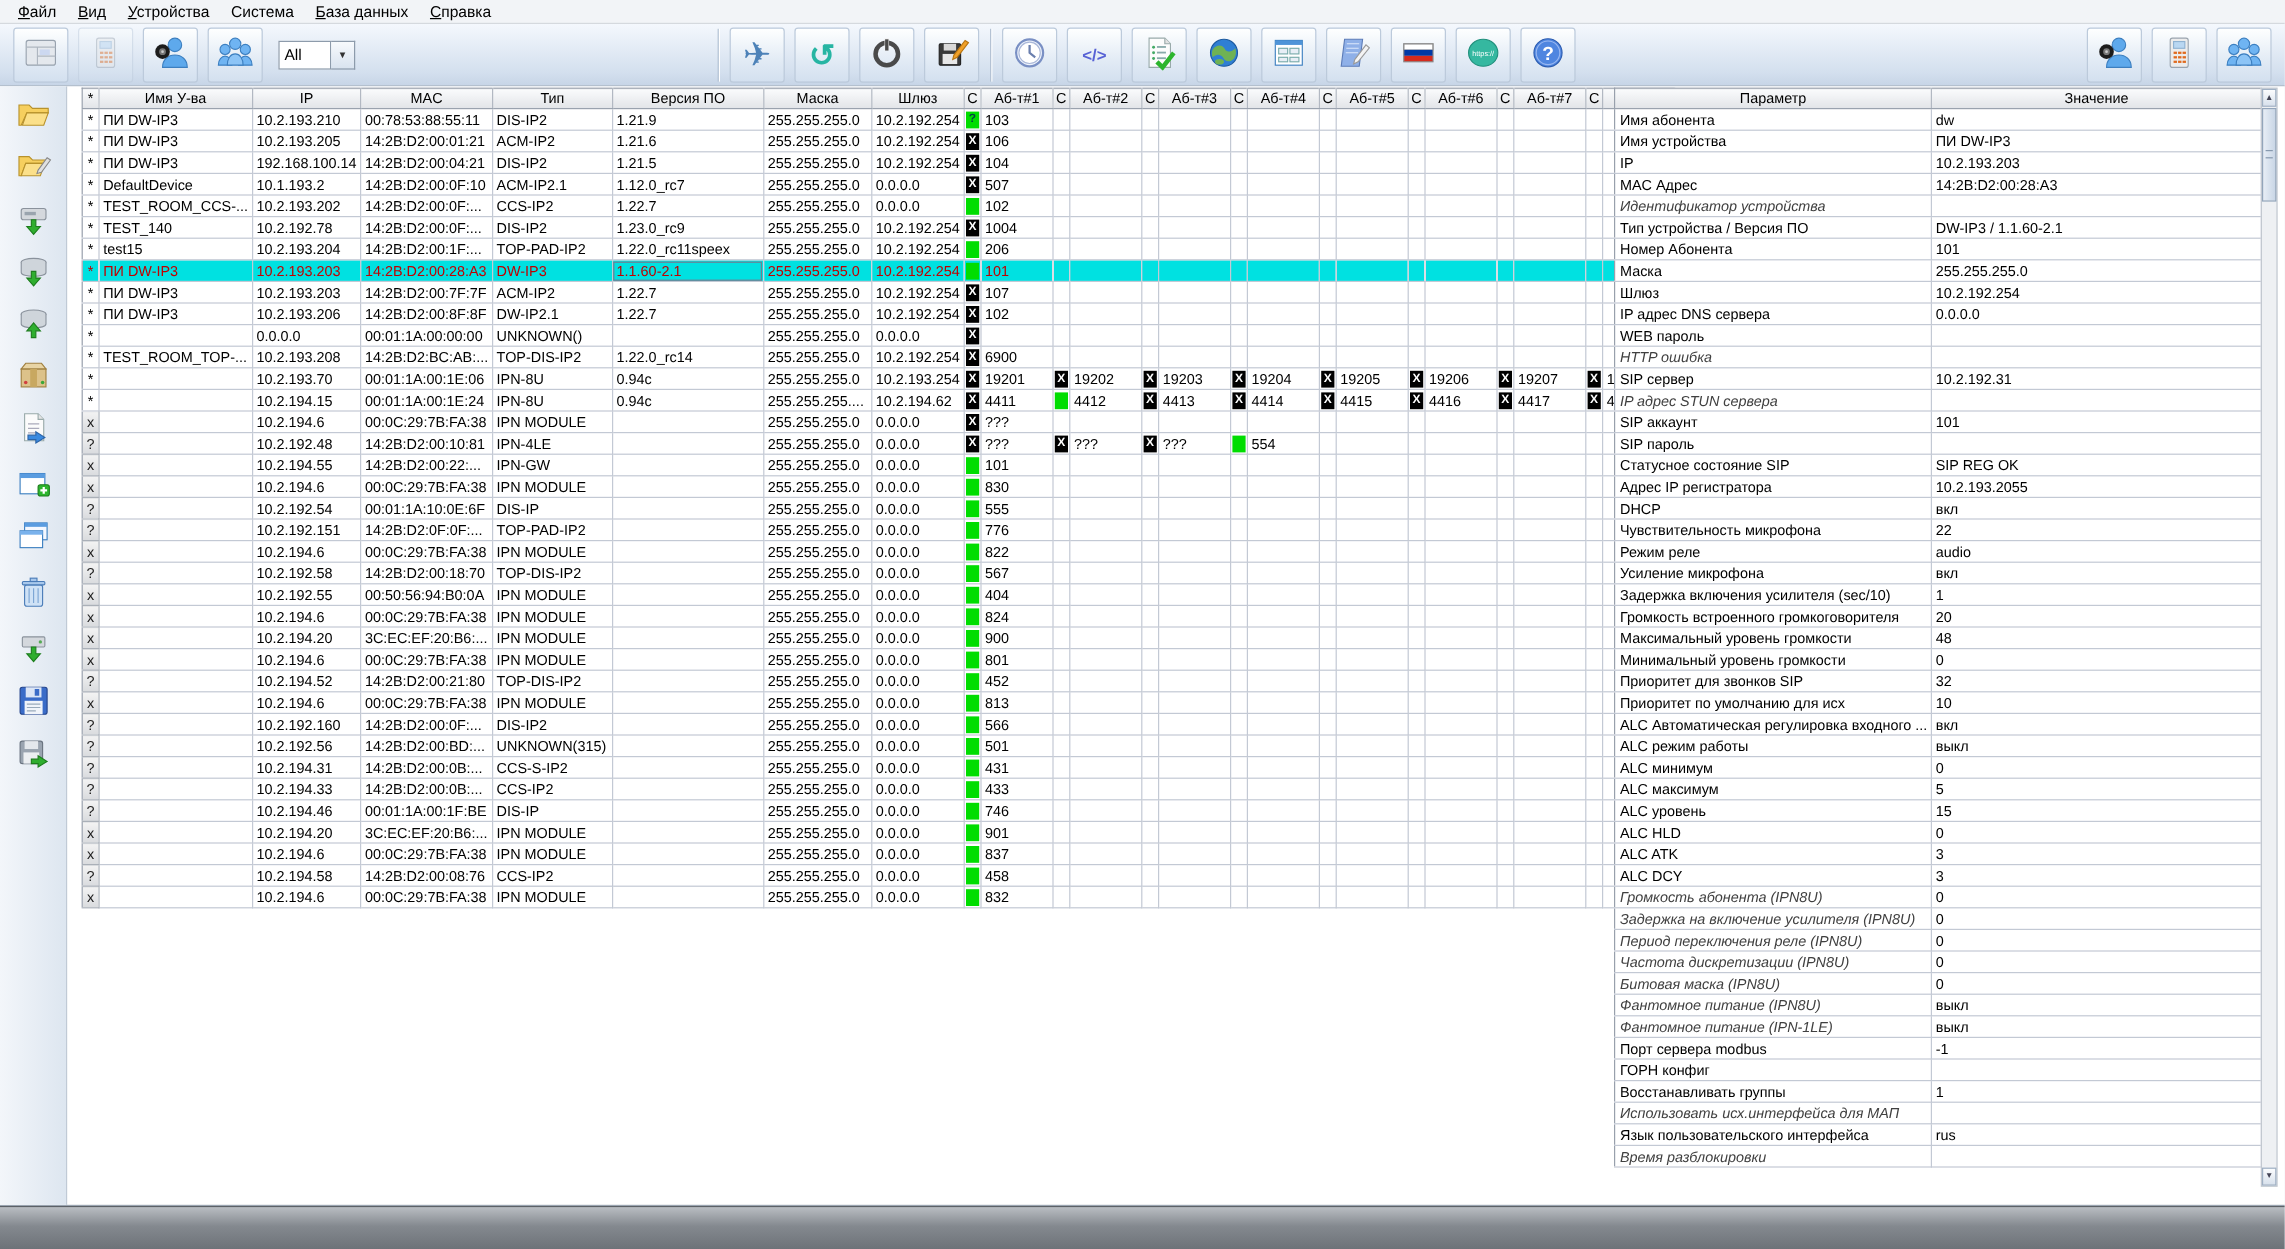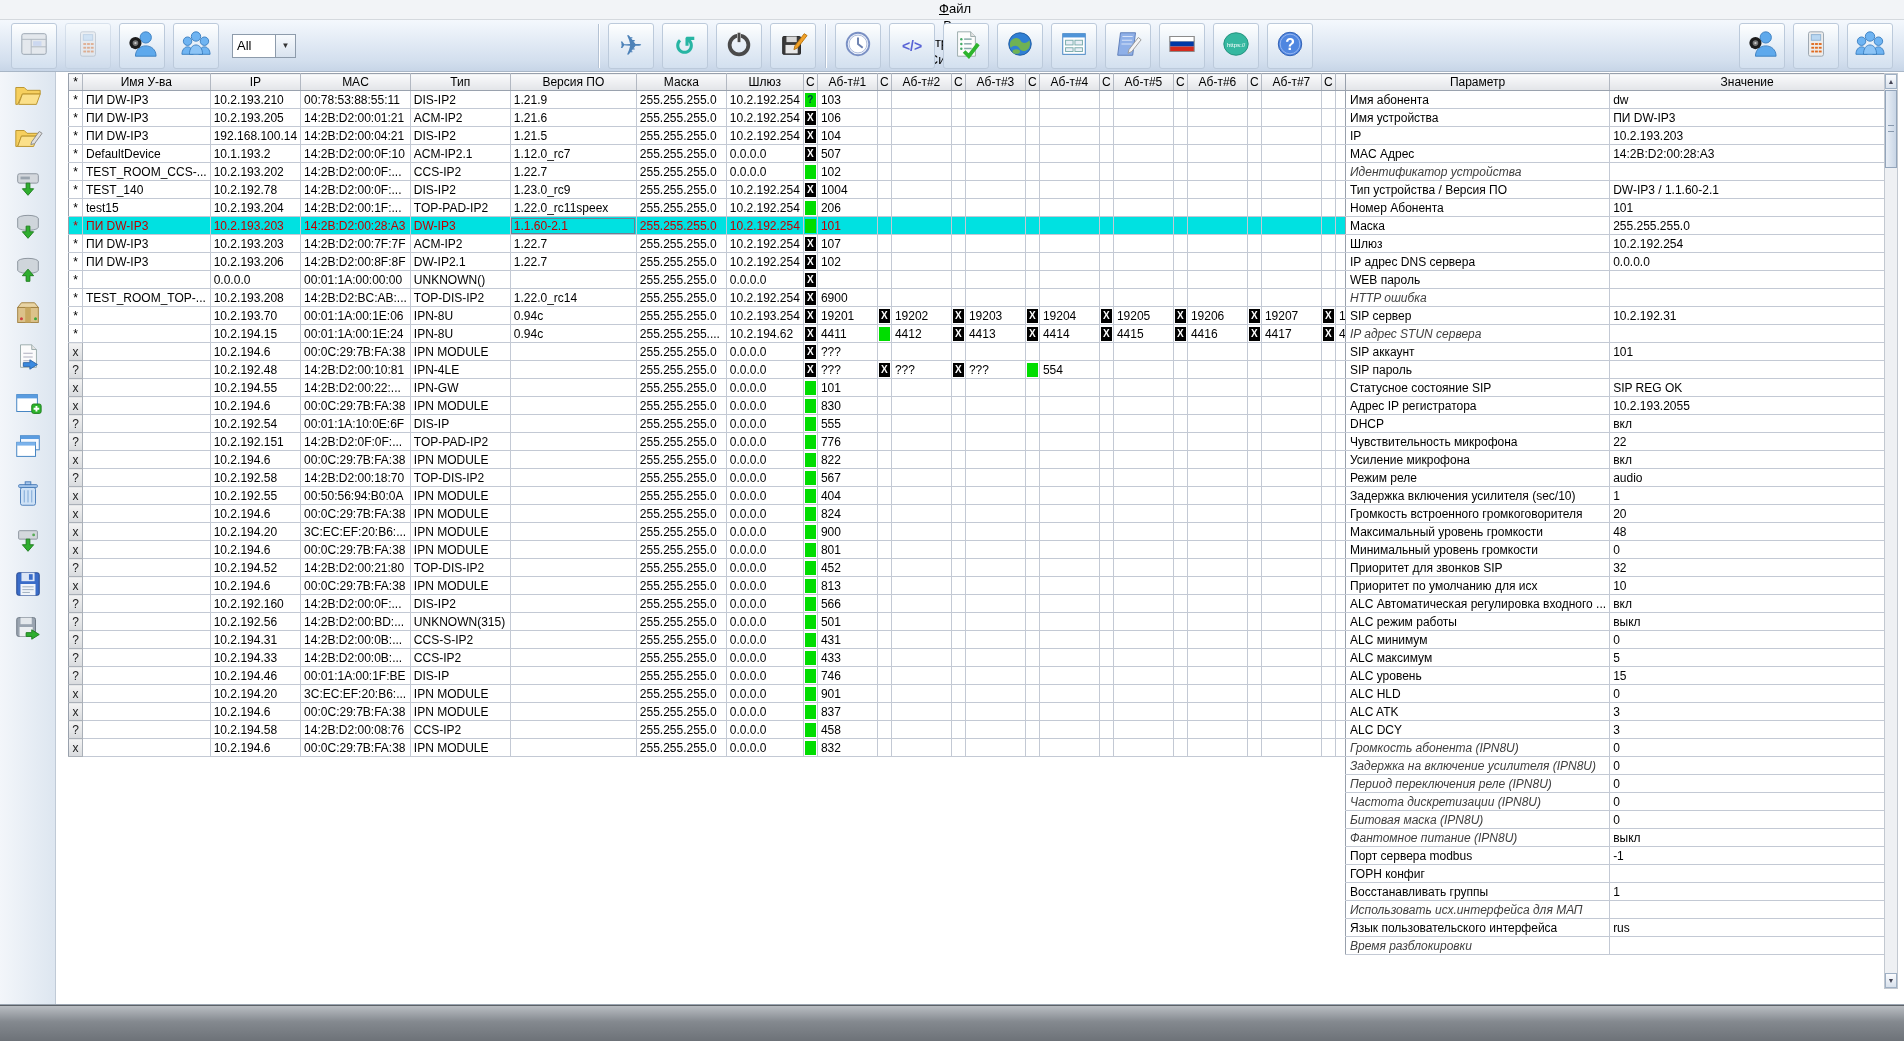--- a/index.html
+++ b/index.html
@@ -8,21 +8,21 @@
   }
   *{box-sizing:border-box;}
   html,body{margin:0;padding:0;}
   body{
     width:1904px;height:1041px;overflow:hidden;
     font-family:"Liberation Sans","DejaVu Sans",sans-serif;
     background:#e9edf2;font-size:12px;color:#000;
   }
   
   .menubar{height:20px;background:#f2f4f7;border-bottom:1px solid #d5d9de;
-    display:flex;align-items:center;padding-left:6px;font-size:13px;flex-direction:column;}
+    display:flex;align-items:center;padding-left:6px;font-size:13px;}
   .menu-item{padding:1px 9px;cursor:default;}
   .menu-item u{text-decoration:underline;}
   
   .toolbar{height:52px;background:linear-gradient(180deg,#f4f8fd,#d3dfee 80%,#c7d5e7);
     border-bottom:1px solid #a8b6c6;display:flex;align-items:center;padding:0 4px;justify-content:center;}
   .tb-group{display:flex;align-items:center;height:50px;padding:0 3px;}
   .tb-btn{width:46px;height:46px;margin:0 4px;border:1px solid #bccadb;border-radius:3px;
     background:linear-gradient(180deg,#feffff,#e2ebf5 60%,#d3e0ef);
     display:flex;align-items:center;justify-content:center;padding:0;cursor:pointer;}
   .tb-btn.disabled{opacity:.45;}
@@ -1604,28 +1604,28 @@
           </tr>
           <tr>
             <td class="plabel">DHCP</td>
             <td>вкл</td>
           </tr>
           <tr>
             <td class="plabel">Чувствительность микрофона</td>
             <td>22</td>
           </tr>
           <tr>
+            <td class="plabel">Режим реле</td>
+            <td>audio</td>
+          </tr>
+          <tr>
             <td class="plabel">Усиление микрофона</td>
             <td>вкл</td>
           </tr>
           <tr>
-            <td class="plabel">Режим реле</td>
-            <td>audio</td>
-          </tr>
-          <tr>
             <td class="plabel">Задержка включения усилителя (sec/10)</td>
             <td>1</td>
           </tr>
           <tr>
             <td class="plabel">Громкость встроенного громкоговорителя</td>
             <td>20</td>
           </tr>
           <tr>
             <td class="plabel">Максимальный уровень громкости</td>
             <td>48</td>
@@ -1689,20 +1689,24 @@
           <tr>
             <td class="plabel muted">Частота дискретизации (IPN8U)</td>
             <td>0</td>
           </tr>
           <tr>
             <td class="plabel muted">Битовая маска (IPN8U)</td>
             <td>0</td>
           </tr>
           <tr>
             <td class="plabel muted">Фантомное питание (IPN8U)</td>
+            <td>выкл</td>
+          </tr>
+          <tr>
+            <td class="plabel muted">Фантомное питание (IPN-1LE)</td>
             <td>выкл</td>
           </tr>
           <tr>
             <td class="plabel">Порт сервера modbus</td>
             <td>-1</td>
           </tr>
           <tr>
             <td class="plabel">ГОРН конфиг</td>
             <td></td>
           </tr>

